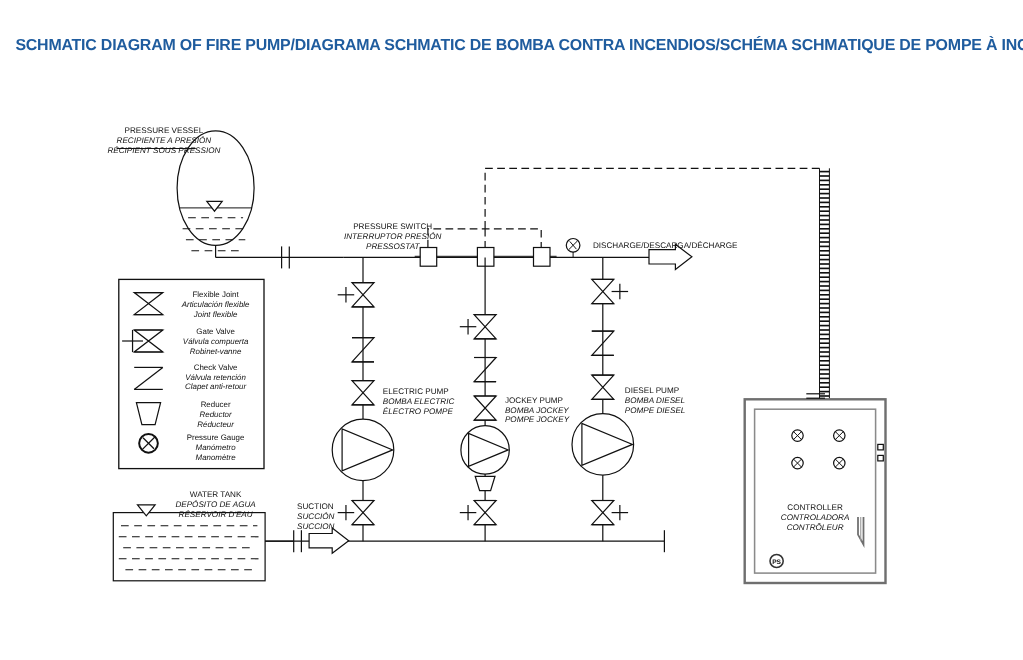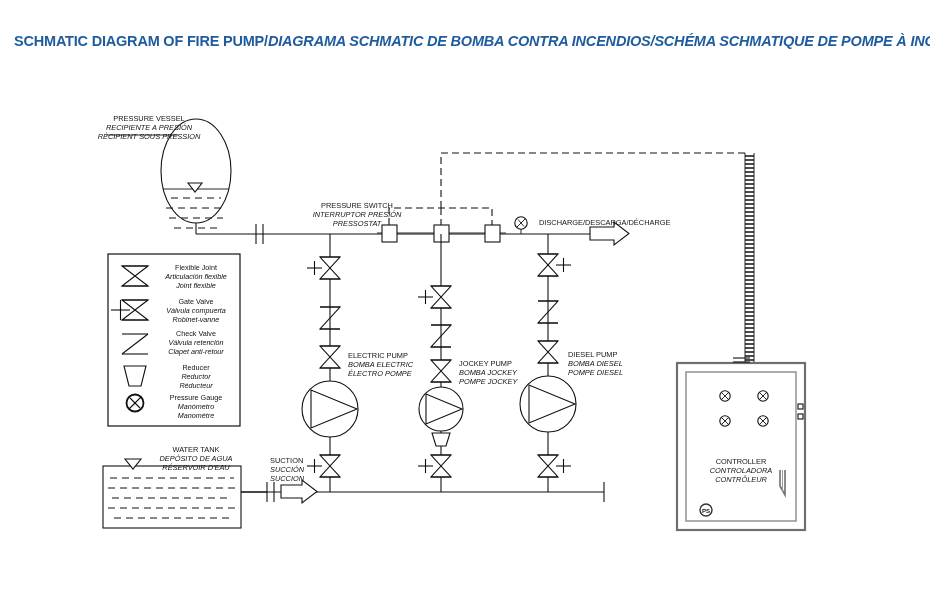--- a/index.html
+++ b/index.html
@@ -6,21 +6,21 @@
   body{
     width:930px;height:600px;background:#ffffff;
     font-family:"Liberation Sans", sans-serif;
     overflow:hidden;position:relative;
   }
   #title{
     position:absolute;left:14px;top:33px;
     font-size:14.5px;font-weight:bold;color:#1f5c9e;
     letter-spacing:-0.2px;white-space:nowrap;
   }
-  #title .it{font-style:italic;}
+  #title .it{}
   svg#diagram{position:absolute;left:0;top:0;}
   text{font-family:"Liberation Sans", sans-serif;fill:#111;}
   .lbl{font-size:7.4px;}
   .lbl-i{font-size:7.4px;font-style:italic;}
   .lgd{font-size:7.2px;}
   .lgd-i{font-size:7.2px;font-style:italic;}
   .ln{stroke:#111;fill:none;stroke-width:1.1;}
   .ln-t{stroke:#111;fill:none;stroke-width:0.9;}
   .dash{stroke:#111;fill:none;stroke-width:1.1;stroke-dasharray:7 4;}
   .wl{stroke:#111;fill:none;stroke-width:1.0;stroke-dasharray:7 5;}

